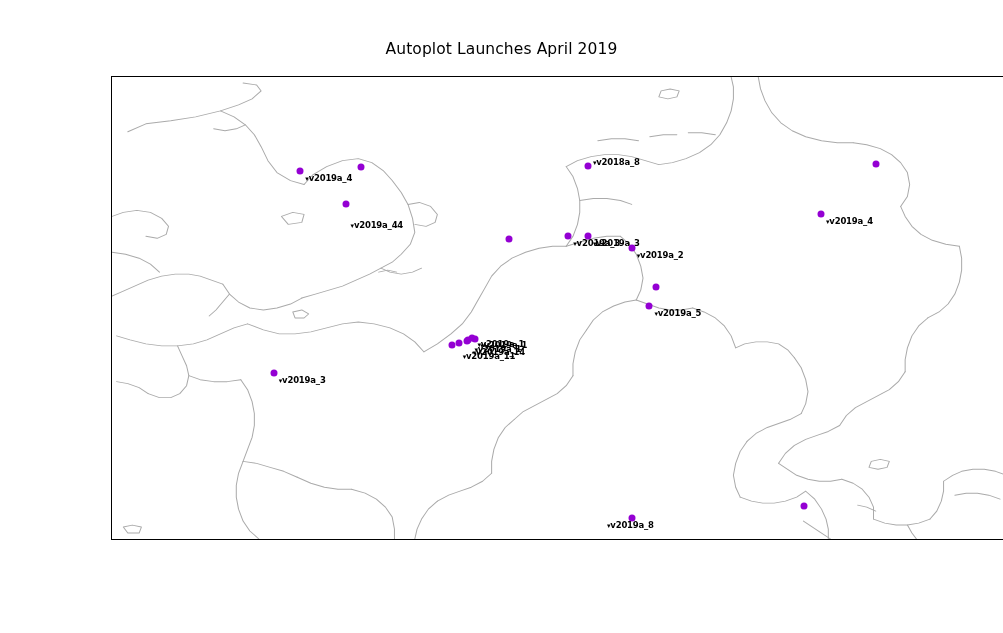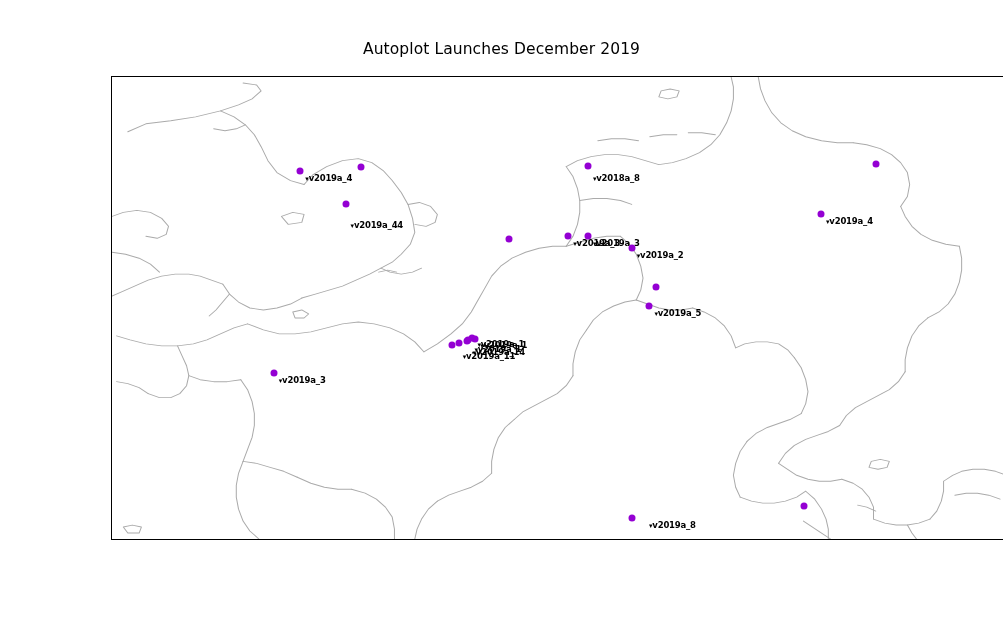--- a/index.html
+++ b/index.html
@@ -31,21 +31,21 @@
   .ytickmark.minor{width:4px;}
   .xtickmark{position:absolute;top:100%;height:6px;width:1.3px;
     background:#000;transform:translate(-.65px,0);}
   .xtickmark.minor{height:4px;}
 </style>
 </head>
 <body>
 
 <div id="fig">
 
-  <div id="title">Autoplot Launches December 2019</div>
+  <div id="title">Autoplot Launches April 2019</div>
 
   <div id="axes">
     <svg id="mapsvg" viewBox="0 0 801 464" preserveAspectRatio="none">
       <g fill="none" stroke="#aaaaaa" stroke-width="0.9" stroke-linejoin="round" stroke-linecap="round">
 
         <path d="M14 55 L30 47 L52 44 L74 40 L96 34 L112 28 L124 22 L132 14 L128 8 L116 6"></path>
         <path d="M96 34 L108 40 L118 48 L126 58 L132 70 L138 84 L146 96 L158 104 L170 108"></path>
         <path d="M118 48 L110 52 L100 54 L90 52"></path>
 
         <path d="M170 108 L178 98 L190 90 L204 84 L218 82 L230 86 L240 94 L248 104
@@ -158,21 +158,21 @@
       <div class="xtickmark minor" style="left: 489.234px;"></div>
       <div class="xtickmark minor" style="left: 587.572px;"></div>
       <div class="xtickmark minor" style="left: 685.911px;"></div>
       <div class="xtickmark minor" style="left: 784.249px;"></div>
       <div class="pt" style="left: 188.318px; top: 94.0927px; background: rgb(148, 0, 211);"></div>
       <div class="lbl" style="left: 193.318px; top: 101.093px; color: rgb(0, 0, 0);"><span class="mk">▾</span>v2019a_4</div>
       <div class="pt" style="left: 249.288px; top: 89.6121px; background: rgb(148, 0, 211);"></div>
       <div class="pt" style="left: 233.554px; top: 126.95px; background: rgb(148, 0, 211);"></div>
       <div class="lbl" style="left: 238.554px; top: 148px; color: rgb(0, 0, 0);"><span class="mk">▾</span>v2019a_44</div>
       <div class="pt" style="left: 475.958px; top: 88.6164px; background: rgb(148, 0, 211);"></div>
-      <div class="lbl" style="left: 480.958px; top: 101px; color: rgb(0, 0, 0);"><span class="mk">▾</span>v2018a_8</div>
+      <div class="lbl" style="left: 480.958px; top: 85px; color: rgb(0, 0, 0);"><span class="mk">▾</span>v2018a_8</div>
       <div class="pt" style="left: 763.598px; top: 86.625px; background: rgb(148, 0, 211);"></div>
       <div class="pt" style="left: 709.02px; top: 136.907px; background: rgb(148, 0, 211);"></div>
       <div class="lbl" style="left: 714.02px; top: 143.907px; color: rgb(0, 0, 0);"><span class="mk">▾</span>v2019a_4</div>
       <div class="pt" style="left: 397.287px; top: 161.8px; background: rgb(148, 0, 211);"></div>
       <div class="pt" style="left: 456.29px; top: 159.31px; background: rgb(148, 0, 211);"></div>
       <div class="lbl" style="left: 461.29px; top: 166.31px; color: rgb(0, 0, 0);"><span class="mk">▾</span>v2019a_3</div>
       <div class="pt" style="left: 475.958px; top: 159.31px; background: rgb(148, 0, 211);"></div>
       <div class="lbl" style="left: 480.958px; top: 166.31px; color: rgb(0, 0, 0);"><span class="mk">▾</span>v2019a_3</div>
       <div class="pt" style="left: 519.719px; top: 171.259px; background: rgb(148, 0, 211);"></div>
       <div class="lbl" style="left: 524.719px; top: 178.259px; color: rgb(0, 0, 0);"><span class="mk">▾</span>v2019a_2</div>
@@ -186,17 +186,17 @@
       <div class="pt" style="left: 363.361px; top: 261.866px; background: rgb(148, 0, 211);"></div>
       <div class="lbl" style="left: 368.361px; top: 267.866px; color: rgb(0, 0, 0);"><span class="mk">▾</span>v2019a_1</div>
       <div class="pt" style="left: 356.477px; top: 262.862px; background: rgb(148, 0, 211);"></div>
       <div class="lbl" style="left: 362.477px; top: 271.862px; color: rgb(0, 0, 0);"><span class="mk">▾</span>v2019a_1</div>
       <div class="pt" style="left: 354.51px; top: 263.858px; background: rgb(148, 0, 211);"></div>
       <div class="lbl" style="left: 360.51px; top: 274.858px; color: rgb(0, 0, 0);"><span class="mk">▾</span>v2019a_14</div>
       <div class="pt" style="left: 346.643px; top: 265.849px; background: rgb(148, 0, 211);"></div>
       <div class="lbl" style="left: 350.643px; top: 278.849px; color: rgb(0, 0, 0); text-align: right;"><span class="mk">▾</span>v2019a_11</div>
       <div class="pt" style="left: 339.759px; top: 267.841px; background: rgb(148, 0, 211);"></div>
       <div class="pt" style="left: 519.719px; top: 440.593px; background: rgb(148, 0, 211);"></div>
-      <div class="lbl" style="left: 537px; top: 447.593px; color: rgb(0, 0, 0);"><span class="mk">▾</span>v2019a_8</div>
+      <div class="lbl" style="left: 495px; top: 447.593px; color: rgb(0, 0, 0);"><span class="mk">▾</span>v2019a_8</div>
       <div class="pt" style="left: 691.811px; top: 429.142px; background: rgb(148, 0, 211);"></div>
     </div>
 
 </div>
 
 </body></html>

